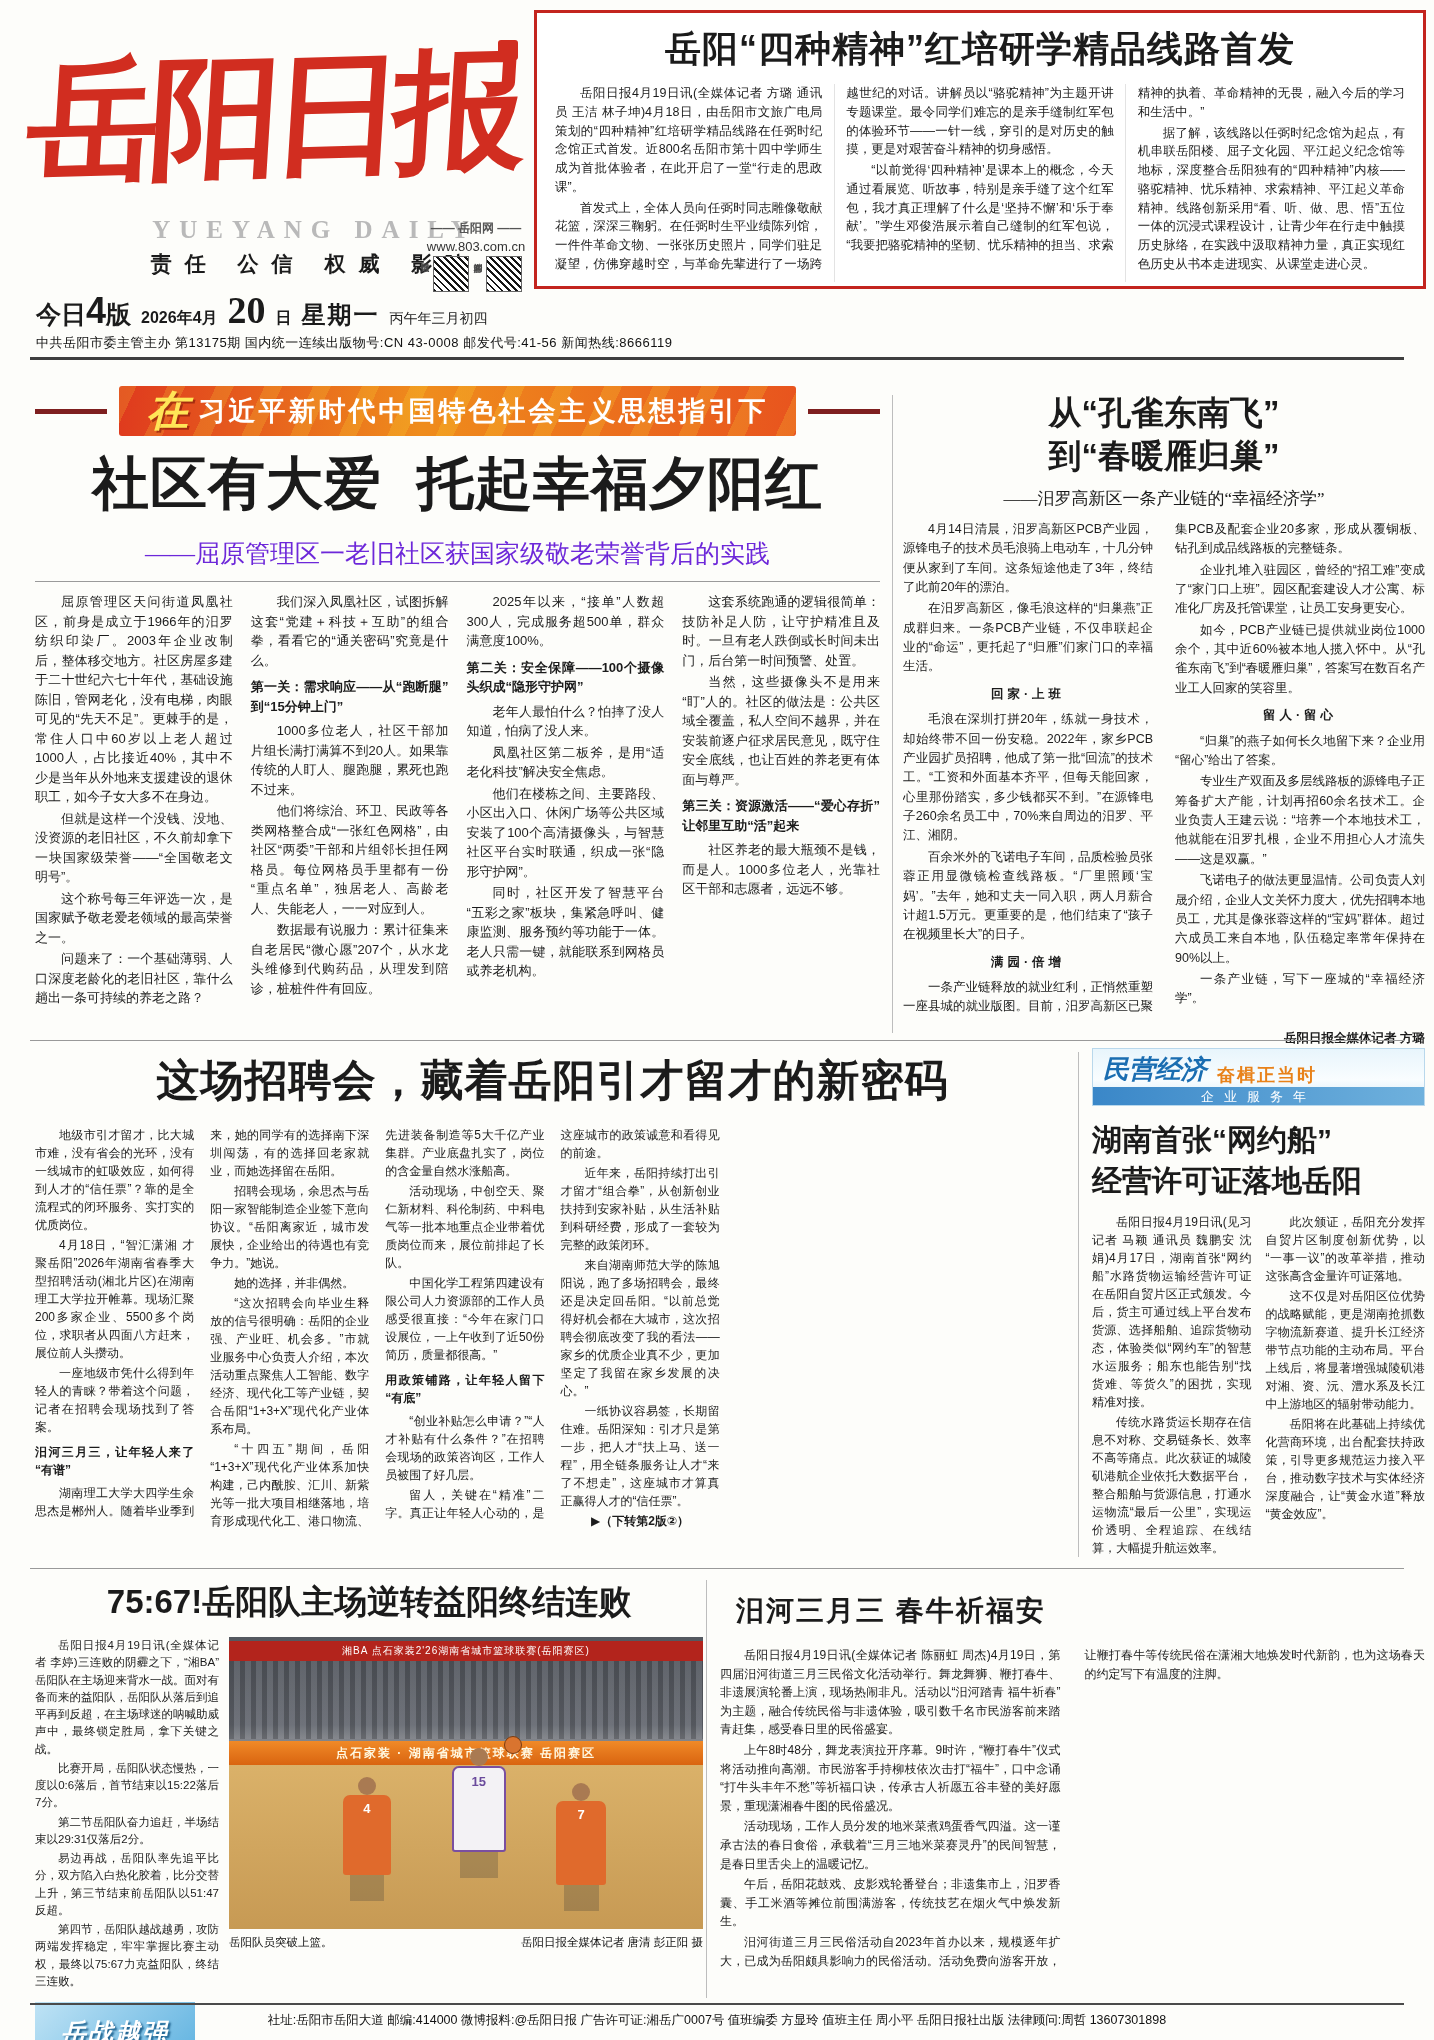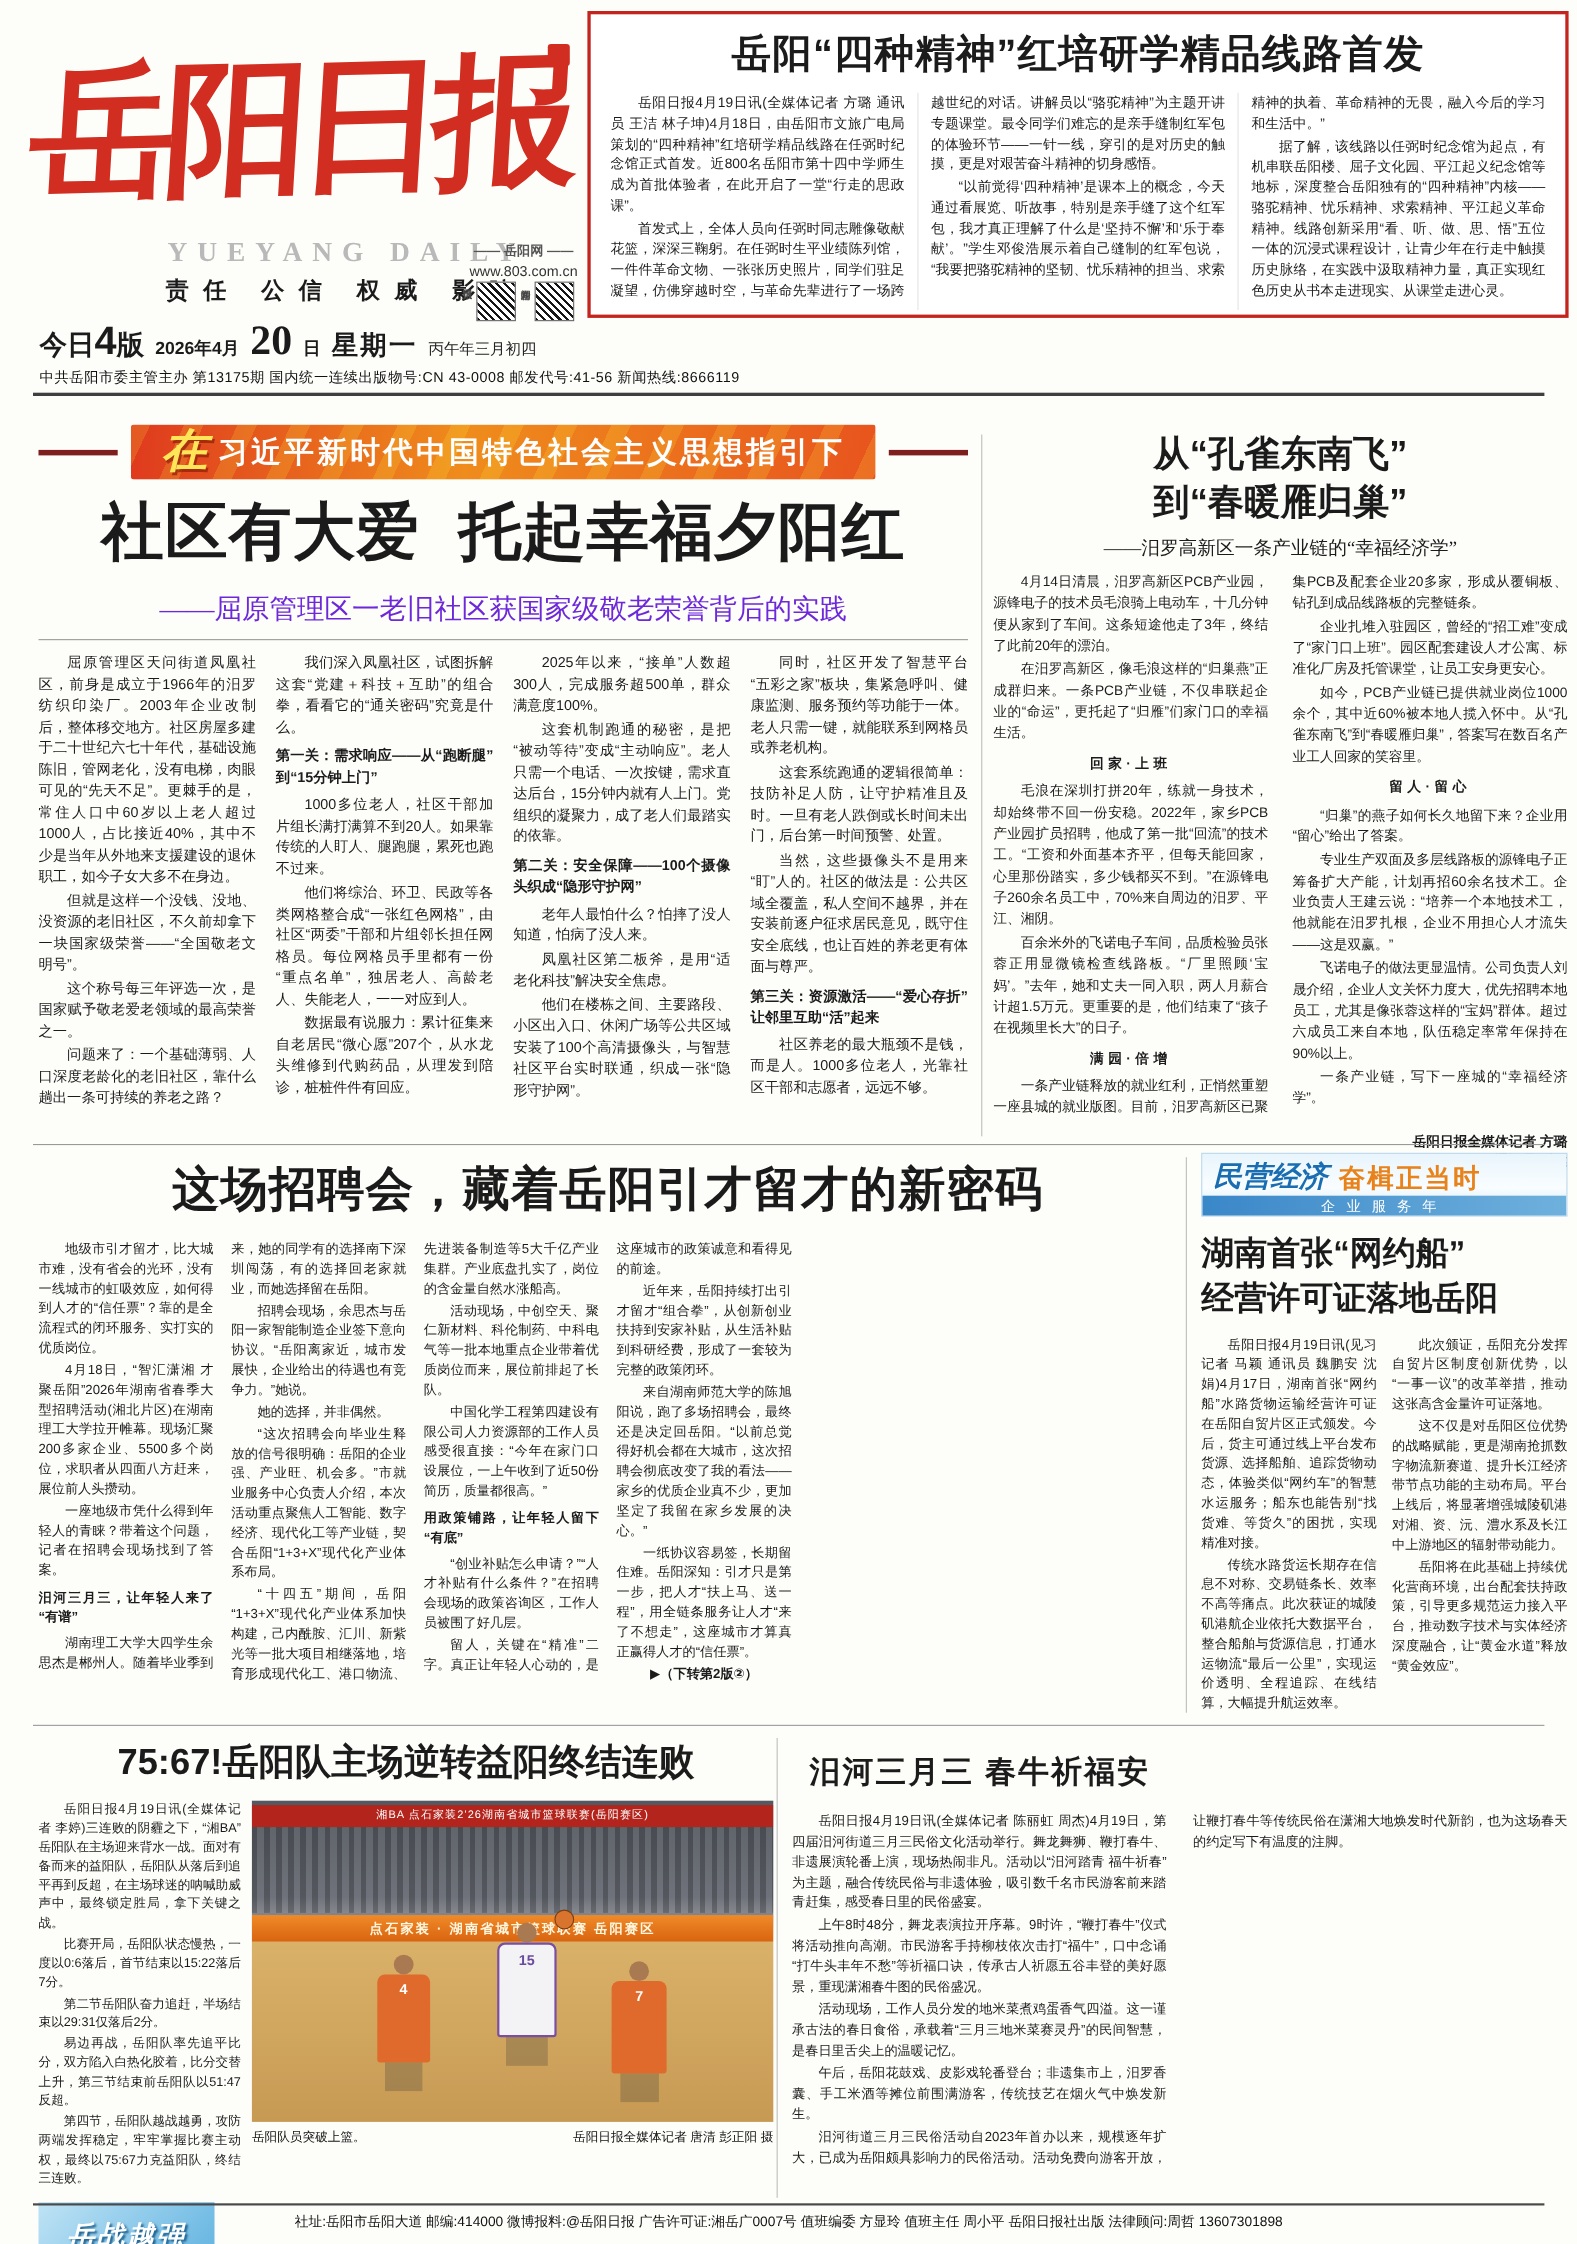--- a/index.html
+++ b/index.html
@@ -72,21 +72,21 @@
   .jobart{left:35px;top:1052px;width:1035px;}
   .jobart h1{margin:0;text-align:center;font-size:43px;font-weight:900;letter-spacing:1px;white-space:nowrap;}
   .jobbody{margin-top:16px;column-count:6;column-gap:16px;column-fill:auto;height:408px;overflow:hidden;
       font-size:12px;line-height:1.5;text-align:justify;}
   
   .sidebarB{left:1092px;top:1048px;width:333px;}
   .badge{height:56px;border:1px solid #b9d8ec;background:linear-gradient(180deg,#e8f5fc,#f9fdff 55%,#cfe8f6);
       display:flex;flex-direction:column;justify-content:space-between;overflow:hidden;}
   .badge .row1{display:flex;align-items:flex-end;gap:10px;padding:3px 10px 0;}
   .badge .t1{font-family:"Liberation Serif",serif;font-style:italic;font-weight:bold;font-size:26px;color:#1a6db1;}
-  .badge .t2{font-weight:bold;font-size:24px;color:#e8821a;letter-spacing:2px;}
+  .badge .t2{font-weight:bold;font-size:18px;color:#e8821a;letter-spacing:2px;}
   .badge .row2{height:20px;background:linear-gradient(90deg,#3a87c8,#6fb1dd);color:#fff;font-size:13px;
       letter-spacing:10px;text-align:center;line-height:20px;}
   .boathead{margin-top:14px;font-size:30px;font-weight:900;line-height:1.35;text-align:left;}
   .boatbody{margin-top:12px;column-count:2;column-gap:14px;column-fill:auto;height:352px;overflow:hidden;
       font-size:12px;line-height:1.5;text-align:justify;}
   
   .bball{left:35px;top:1580px;width:668px;}
   .bball h2{margin:0;text-align:center;font-size:33px;font-weight:900;white-space:nowrap;}
   .bbrow{display:flex;gap:10px;margin-top:12px;}
   .bbtext{width:184px;font-size:11.5px;line-height:1.5;text-align:justify;}
@@ -178,21 +178,20 @@
         <p>屈原管理区天问街道凤凰社区，前身是成立于1966年的汨罗纺织印染厂。2003年企业改制后，整体移交地方。社区房屋多建于二十世纪六七十年代，基础设施陈旧，管网老化，没有电梯，肉眼可见的“先天不足”。更棘手的是，常住人口中60岁以上老人超过1000人，占比接近40%，其中不少是当年从外地来支援建设的退休职工，如今子女大多不在身边。</p>
         <p>但就是这样一个没钱、没地、没资源的老旧社区，不久前却拿下一块国家级荣誉——“全国敬老文明号”。</p>
         <p>这个称号每三年评选一次，是国家赋予敬老爱老领域的最高荣誉之一。</p>
         <p>问题来了：一个基础薄弱、人口深度老龄化的老旧社区，靠什么趟出一条可持续的养老之路？</p>
         <p>我们深入凤凰社区，试图拆解这套“党建＋科技＋互助”的组合拳，看看它的“通关密码”究竟是什么。</p>
         <p class="sub">第一关：需求响应——从“跑断腿”到“15分钟上门”</p>
         <p>1000多位老人，社区干部加片组长满打满算不到20人。如果靠传统的人盯人、腿跑腿，累死也跑不过来。</p>
         <p>他们将综治、环卫、民政等各类网格整合成“一张红色网格”，由社区“两委”干部和片组邻长担任网格员。每位网格员手里都有一份“重点名单”，独居老人、高龄老人、失能老人，一一对应到人。</p>
         <p>数据最有说服力：累计征集来自老居民“微心愿”207个，从水龙头维修到代购药品，从理发到陪诊，桩桩件件有回应。</p>
         <p>2025年以来，“接单”人数超300人，完成服务超500单，群众满意度100%。</p>
-        <p>这套机制跑通的秘密，是把“被动等待”变成“主动响应”。老人只需一个电话、一次按键，需求直达后台，15分钟内就有人上门。党组织的凝聚力，成了老人们最踏实的依靠。</p>
         <p class="sub">第二关：安全保障——100个摄像头织成“隐形守护网”</p>
         <p>老年人最怕什么？怕摔了没人知道，怕病了没人来。</p>
         <p>凤凰社区第二板斧，是用“适老化科技”解决安全焦虑。</p>
         <p>他们在楼栋之间、主要路段、小区出入口、休闲广场等公共区域安装了100个高清摄像头，与智慧社区平台实时联通，织成一张“隐形守护网”。</p>
         <p>同时，社区开发了智慧平台“五彩之家”板块，集紧急呼叫、健康监测、服务预约等功能于一体。老人只需一键，就能联系到网格员或养老机构。</p>
         <p>这套系统跑通的逻辑很简单：技防补足人防，让守护精准且及时。一旦有老人跌倒或长时间未出门，后台第一时间预警、处置。</p>
         <p>当然，这些摄像头不是用来“盯”人的。社区的做法是：公共区域全覆盖，私人空间不越界，并在安装前逐户征求居民意见，既守住安全底线，也让百姓的养老更有体面与尊严。</p>
         <p class="sub">第三关：资源激活——“爱心存折”让邻里互助“活”起来</p>
         <p>社区养老的最大瓶颈不是钱，而是人。1000多位老人，光靠社区干部和志愿者，远远不够。</p>
       </div>

